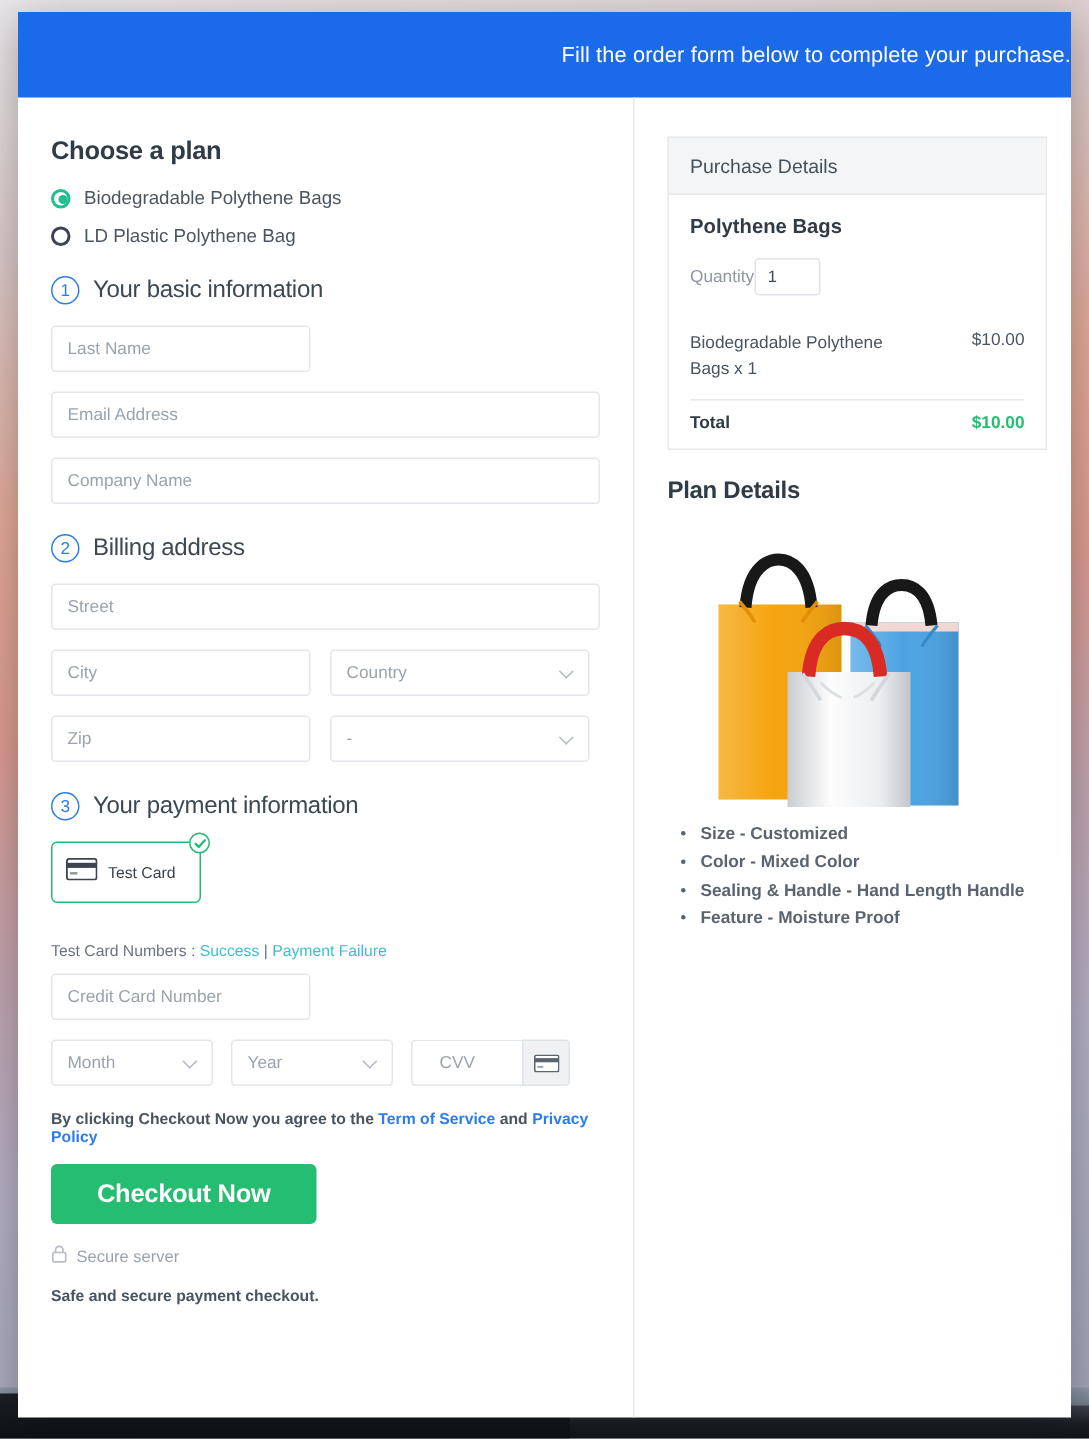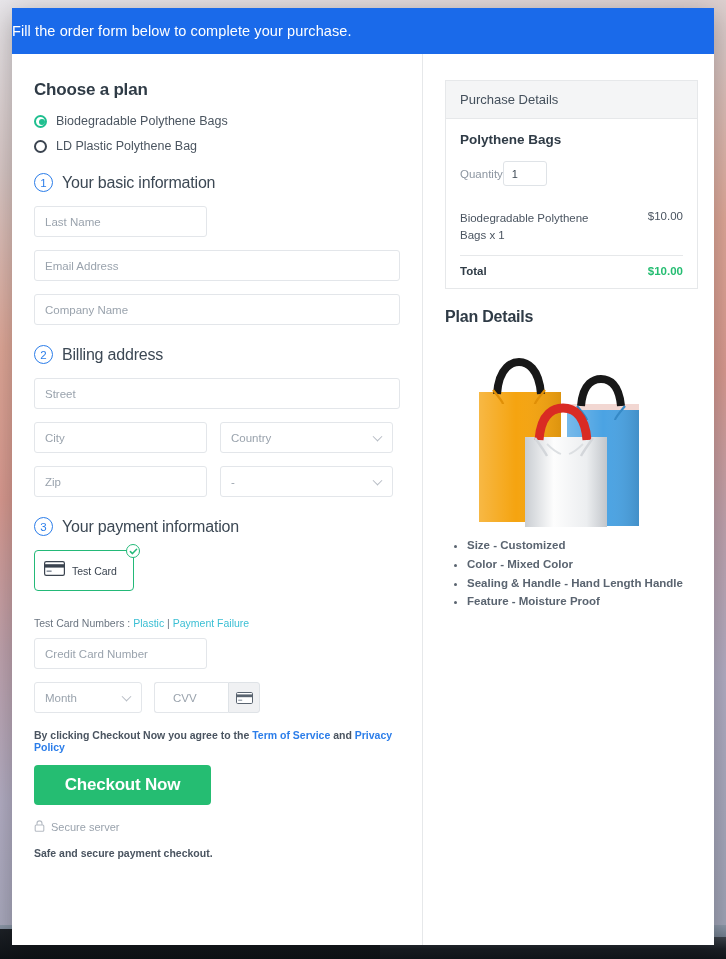--- a/index.html
+++ b/index.html
@@ -34,24 +34,24 @@
 
   
   .card {
     position: absolute;
     left: 12px; top: 8px; width: 702px; height: 937px;
     background: #ffffff;
     box-shadow: 0 6px 26px rgba(0,0,0,.28);
     overflow: hidden;
   }
   .banner {
-    height: 46px;
+    height: 57px;
     background: #1a6aea;
     color: #ffffff;
-    display: flex; align-items: center; justify-content: flex-start;
+    display: flex; align-items: center; justify-content: flex-end;
     font-size: 14.5px;
     letter-spacing: .1px;
   }
   .body {
     display: flex;
     height: calc(100% - 46px);
   }
   .col-left {
     width: 411px;
     padding: 26px 22px 0 22px;
@@ -291,32 +291,36 @@
         </span>
         <span class="tc-label">Test  Card</span>
         <span class="tc-badge">
           <svg width="9" height="9" viewBox="0 0 9 9">
             <path d="M1.4 4.6 L3.5 6.6 L7.6 2.2" fill="none" stroke="#23b978" stroke-width="1.5" stroke-linecap="round" stroke-linejoin="round"></path>
           </svg>
         </span>
       </div>
 
       <div class="testnums">
-        <span>Test Card Numbers : </span><a href="#">Plastic</a><span class="sep"> | </span><a href="#">Payment Failure</a>
+        <span>Test Card Numbers : </span><a href="#">Success</a><span class="sep"> | </span><a href="#">Payment Failure</a>
       </div>
 
       <div class="row">
         <div class="field half">
           <span>Credit Card Number</span>
         </div>
       </div>
 
       <div class="row" style="gap:12px;">
         <div class="field" style="width:108px;flex:none;">
           <span>Month</span>
+          <span class="caret"></span>
+        </div>
+        <div class="field" style="width:108px;flex:none;">
+          <span>Year</span>
           <span class="caret"></span>
         </div>
         <div class="cvv-wrap">
           <div class="cvv-field">
             <span>CVV</span>
           </div>
           <div class="cvv-icon">
             <svg width="17" height="12" viewBox="0 0 17 12">
               <rect x="0.5" y="0.5" width="16" height="11" rx="1.2" fill="#fff" stroke="#5a6470" stroke-width="1"></rect>
               <rect x="0.5" y="2.4" width="16" height="2.8" fill="#5a6470"></rect>

